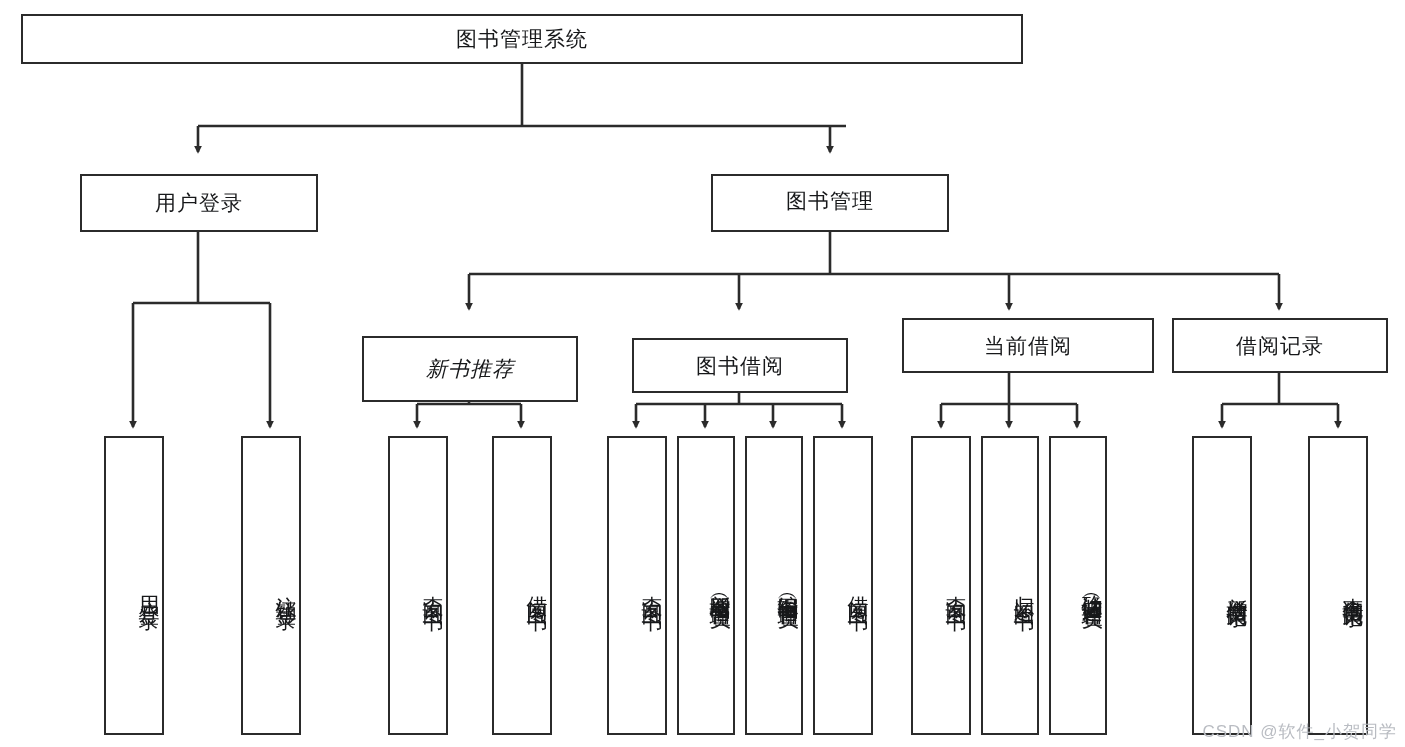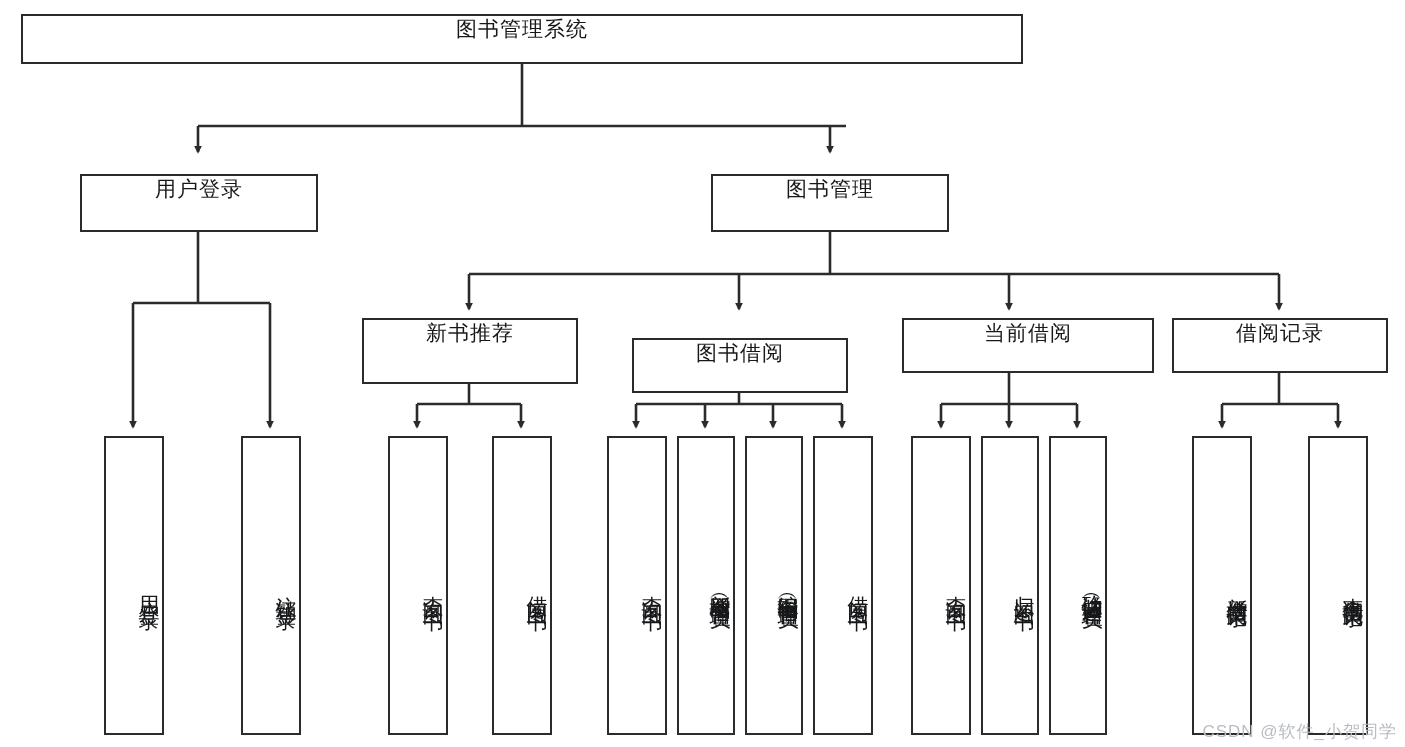--- a/index.html
+++ b/index.html
@@ -20,21 +20,21 @@
     left:0; top:0;
     width:1405px; height:747px;
     pointer-events:none;
   }
   .node{
     position:absolute;
     box-sizing:border-box;
     background:#ffffff;
     border:2px solid #2b2b2b;
     display:flex;
-    align-items:flex-start;
+    align-items:center;
     justify-content:center;
     text-align:center;
     color:#17181a;
   }
   .node.horiz{
     font-size:21px;
     line-height:1.2;
     letter-spacing:1px;
   }
   .node.vert{
@@ -121,25 +121,25 @@
     </g>
   </svg>
 
   <div class="node horiz" style="left:21px; top:14px; width:1002px; height:50px;">
     <span class="lbl">图书管理系统</span>
   </div>
 
   <div class="node horiz" style="left:80px; top:174px; width:238px; height:58px;">
     <span class="lbl">用户登录</span>
   </div>
-  <div class="node horiz" style="left:711px; top:174px; width:238px; height:58px;">
+  <div class="node horiz" style="left:711px; top:174px; width:238px; height:58px;font-family:Liberation Mono, monospace;">
     <span class="lbl">图书管理</span>
   </div>
 
-  <div class="node horiz" style="left:362px; top:318px; width:216px; height:66px;">
+  <div class="node horiz" style="left:362px; top:336px; width:216px; height:66px;font-style:italic;">
     <span class="lbl">新书推荐</span>
   </div>
   <div class="node horiz" style="left:632px; top:318px; width:216px; height:55px;margin-top:20px;">
     <span class="lbl">图书借阅</span>
   </div>
   <div class="node horiz" style="left:902px; top:318px; width:252px; height:55px;">
     <span class="lbl">当前借阅</span>
   </div>
   <div class="node horiz" style="left:1172px; top:318px; width:216px; height:55px;">
     <span class="lbl">借阅记录</span>

